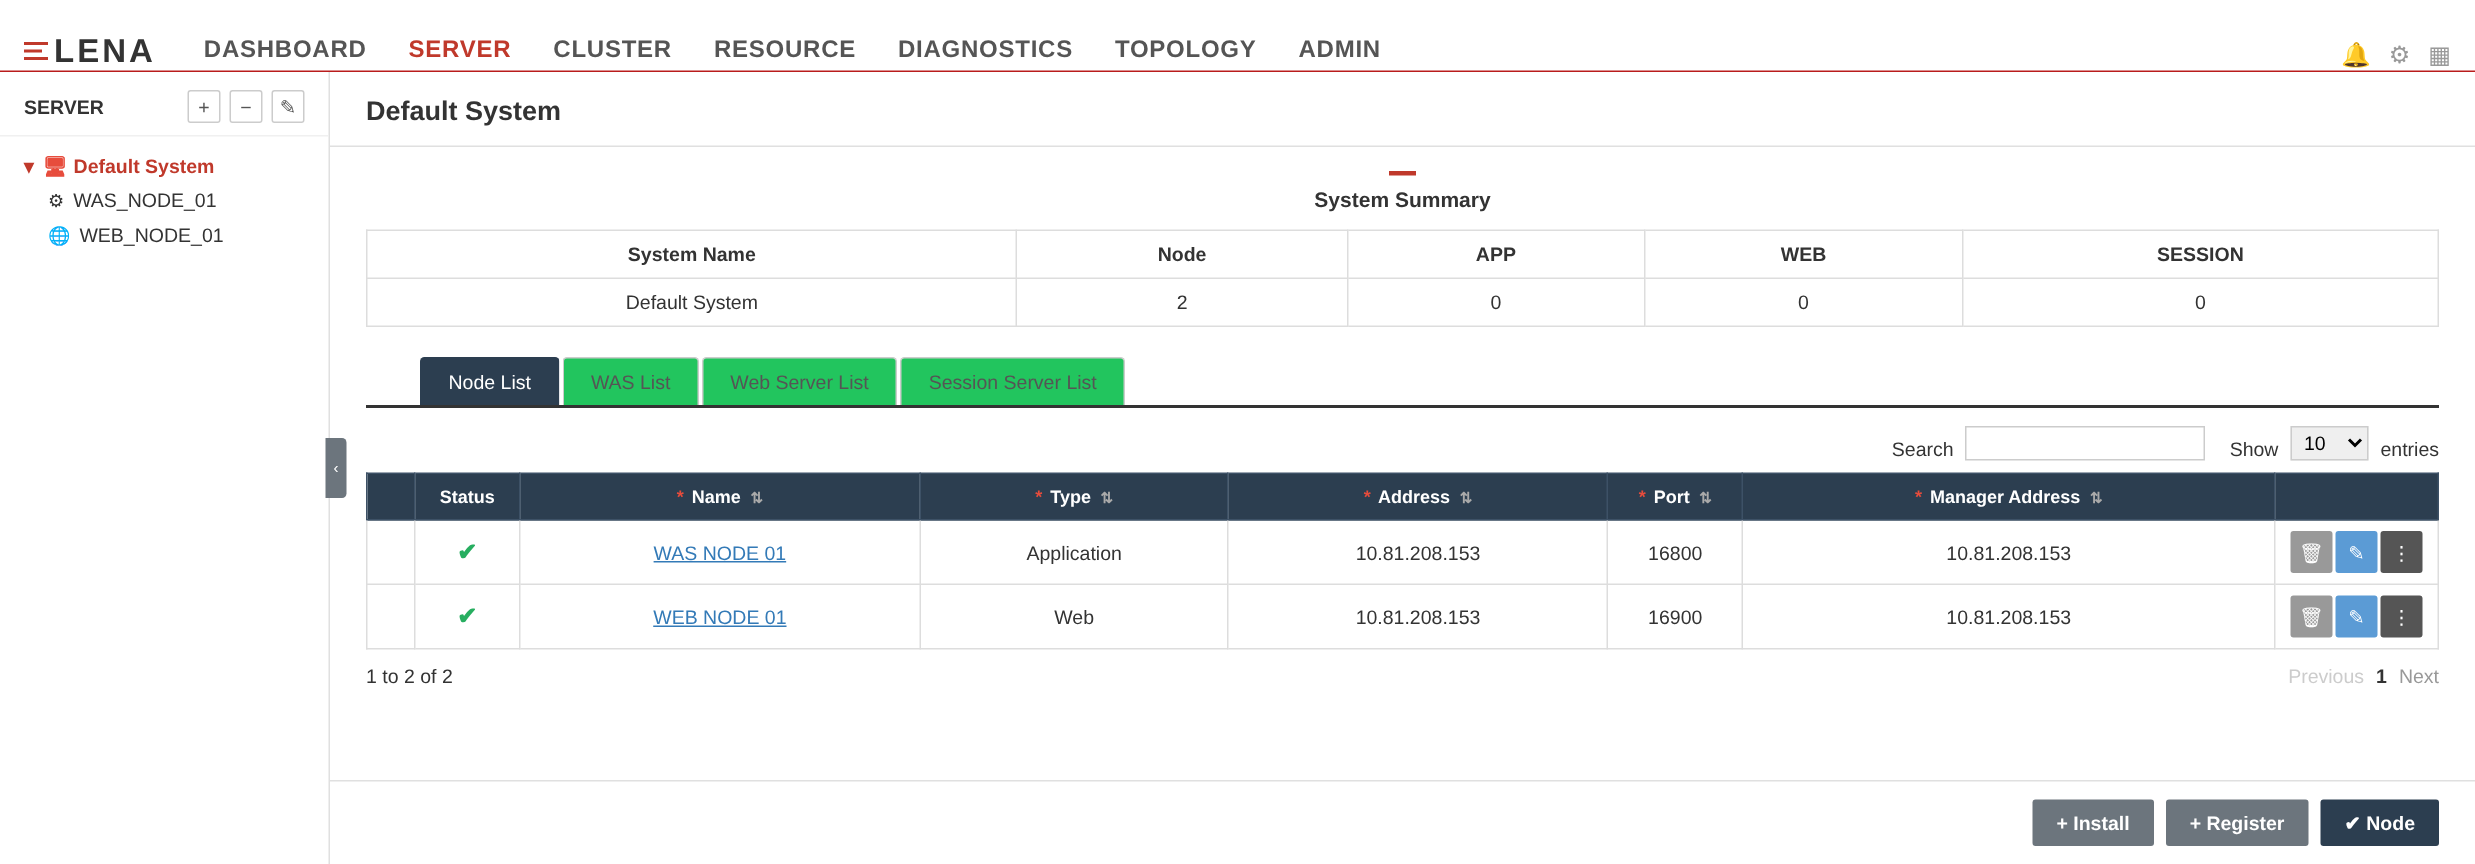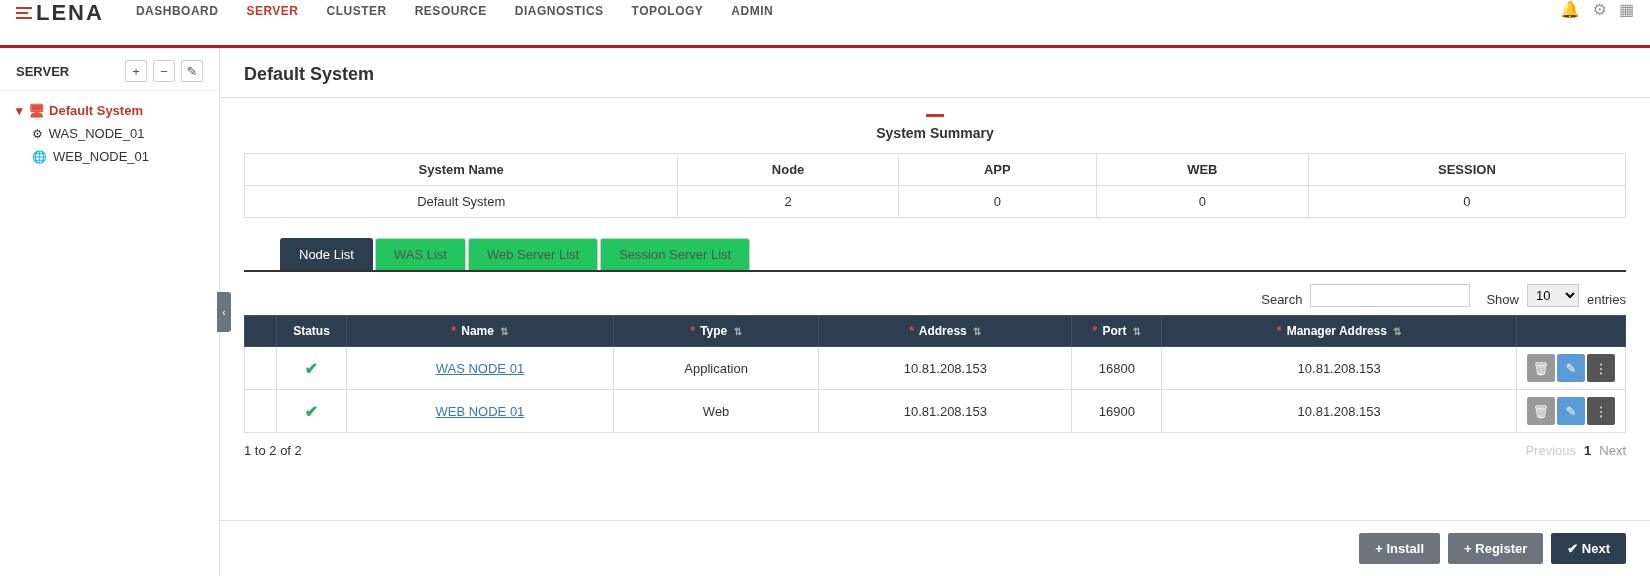--- a/index.html
+++ b/index.html
@@ -1,35 +1,35 @@
 <!DOCTYPE html>
 <html><head>
   <meta charset="utf-8">
   <style>
     * { box-sizing: border-box; margin: 0; padding: 0; }
     body { font-family: 'Segoe UI', Arial, sans-serif; font-size: 13px; color: #333; background: #fff; display: flex; flex-direction: column; height: 576px; overflow: hidden; }
 
     
     .top-nav {
-      display: flex; align-items: flex-start; height: 48px;
-      border-bottom: 3px solid #b91c1c; padding: 0 16px;
+      display: flex; align-items: flex-end; height: 48px;
+      border-bottom: 1px solid #b91c1c; padding: 0 16px;
       background: #fff;
     }
     .logo {
       font-size: 22px; font-weight: bold; color: #333; letter-spacing: 2px;
       display: flex; align-items: center; margin-right: 32px;
     }
     .logo-lines {
       display: flex; flex-direction: column; gap: 3px; margin-right: 4px;
     }
     .logo-line { width: 16px; height: 2px; background: #c0392b; }
     .logo-line:nth-child(2) { width: 12px; }
     .nav-items { display: flex; gap: 28px; flex: 1; }
     .nav-item {
-      font-size: 12px; font-weight: 600; color: #555; cursor: pointer;
+      font-size: 16px; font-weight: 600; color: #555; cursor: pointer;
       letter-spacing: 0.5px; text-transform: uppercase; padding: 4px 0;
     }
     .nav-item.active { color: #c0392b; }
     .nav-right { display: flex; align-items: center; gap: 12px; }
     .nav-icon { font-size: 16px; color: #999; cursor: pointer; }
 
     
     .main-layout { display: flex; flex: 1; overflow: hidden; }
 
     
@@ -370,17 +370,17 @@
             <span class="page-link">Next</span>
           </div>
         </div>
 
       </div>
     </div>
 
     <div class="bottom-bar">
       <button class="bottom-btn install">+ Install</button>
       <button class="bottom-btn register">+ Register</button>
-      <button class="bottom-btn save">✔ Next</button>
+      <button class="bottom-btn save">✔ Node</button>
     </div>
   </div>
 
 </div>
 
 </body></html>

